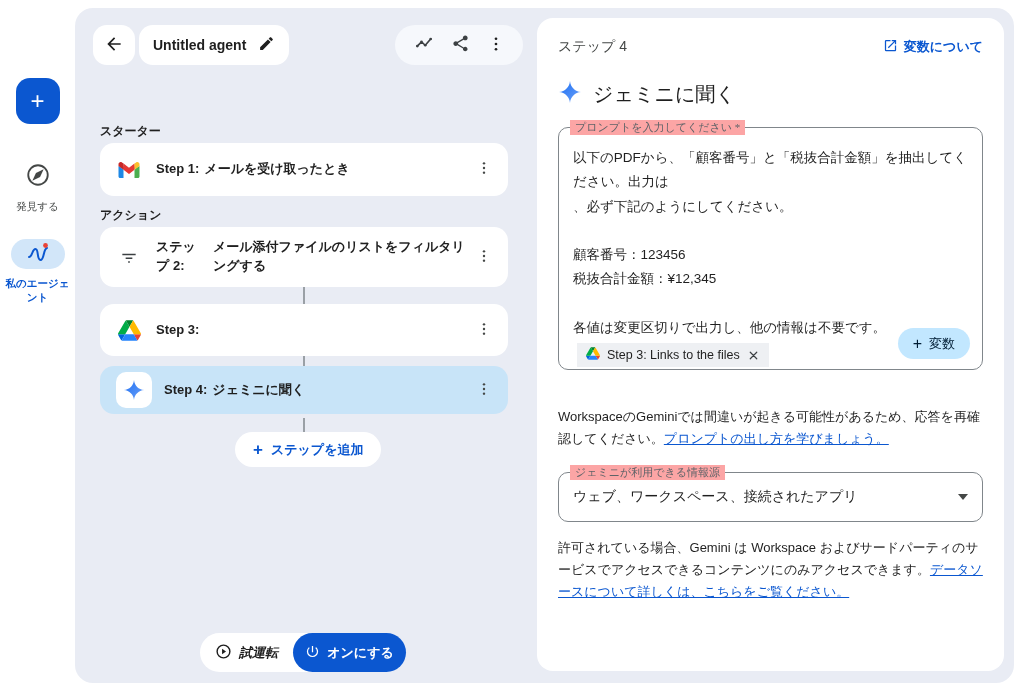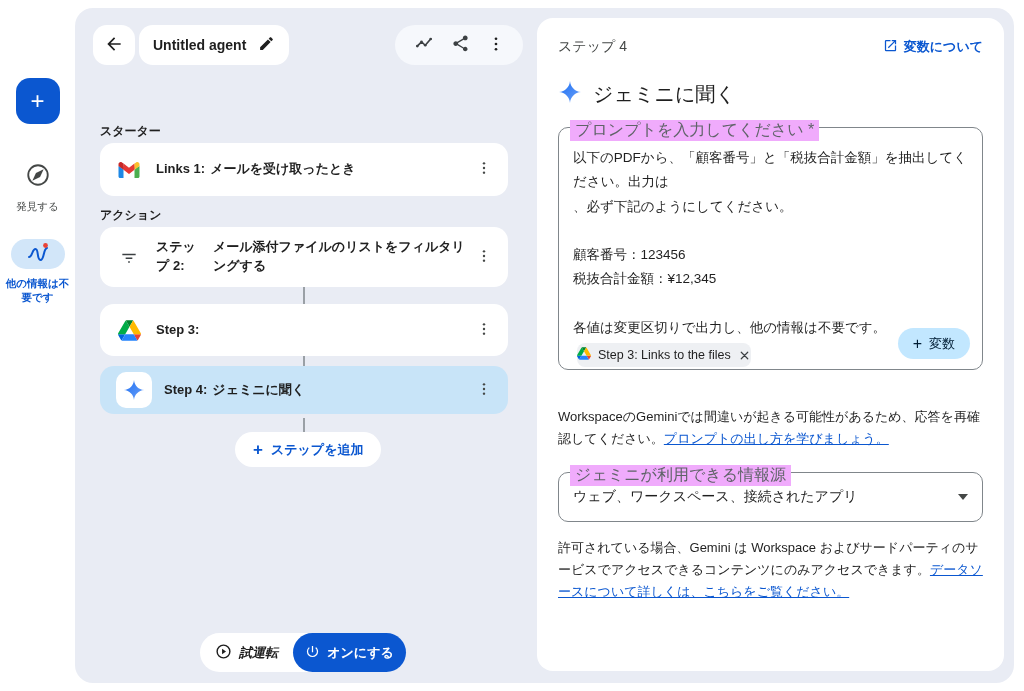--- a/index.html
+++ b/index.html
@@ -62,25 +62,25 @@
   .panel-head { display:flex; justify-content:space-between; align-items:center; }
   .step-label { font-size:14px; color:#444746;text-align:center; }
   .var-link { display:flex; align-items:center; gap:6px; background:none; border:none; cursor:pointer;
     color:#0b57d0; font-size:13px; font-weight:bold;text-align:right; }
   .h1row { display:flex; align-items:center; gap:11px; margin-top:24px; }
   .h1row h1 { font-size:20px; font-weight:500; color:#1f1f1f; }
   .desc { margin-top:16px; font-size:13px; line-height:1.68; color:#1f1f1f; }
 
   .prompt-box { position:relative; margin-top:19px; border:1px solid #80868b; border-radius:10px;
     height:243px; padding:18px 14px 12px; }
-  .float-label { position:absolute; top:-8px; left:11px; background:#f0abfc; padding:0 5px;
-    font-size:16px; color:#5f6368; }
+  .float-label { position:absolute; top:-8px; left:11px; background:#fca5a5; padding:0 5px;
+    font-size:11px; color:#5f6368;font-family:Liberation Serif, serif; }
   .prompt-text { font-size:13.5px; line-height:1.8; white-space:pre-wrap; color:#1f1f1f; outline:none; }
-  .chip { display:inline-flex; align-items:center; gap:7px; background:#eef0f3; border-radius:8px;
-    padding:4px 0; margin-top:3px; margin-left:4px; font-size:12.5px; color:#1f1f1f; cursor:pointer; }
+  .chip { display:inline-flex; align-items:center; gap:7px; background:#eef0f3; border-radius:0;
+    padding:4px 9px; margin-top:3px; margin-left:4px; font-size:12.5px; color:#1f1f1f; cursor:pointer; }
   .chip .x { background:none; border:none; cursor:pointer; display:flex; align-items:center; padding:0; }
   .var-btn { position:absolute; right:12px; bottom:10px; height:31px; background:#c2e7ff; border:none;
     border-radius:16px; padding:0 15px; display:flex; align-items:center; gap:7px; cursor:pointer;
     color:#001d35; font-size:13px; font-weight:500; }
   .var-btn .plus { font-size:16px; }
 
   .note { margin-top:36px; font-size:13px; line-height:1.7; color:#1f1f1f; }
   .link { color:#0b57d0; text-decoration:underline; cursor:pointer; }
 
   .select-box { position:relative; margin-top:22px; border:1px solid #80868b; border-radius:10px;
@@ -111,21 +111,21 @@
 
   <div class="rail-item active">
     <div class="ric">
       <span>
         <svg width="24" height="20" viewBox="0 0 24 20">
             <path d="M3 15c3.5 0 3-8 6.5-8s1 11 5 11 2.5-11 6.5-12" fill="none" stroke="#0b57d0" stroke-width="2" stroke-linecap="round"></path>
             <circle cx="19.5" cy="3.5" r="2.4" fill="#e94235"></circle>
           </svg>
       </span>
     </div>
-    <div class="rail-label">他の情報は不要です</div>
+    <div class="rail-label">私のエージェント</div>
   </div>
 </div>
 
 <div class="shell">
 
   <button class="back-pill">
     <span>
       <svg width="20" height="20" viewBox="0 0 24 24">
           <path fill="#1f1f1f" d="M20 11H7.8l5.6-5.6L12 4l-8 8 8 8 1.4-1.4L7.8 13H20v-2z"></path>
         </svg>
@@ -177,21 +177,21 @@
     <span class="cicon">
       <svg width="24" height="24" viewBox="0 0 48 48">
           <path fill="#4caf50" d="M45 16.2l-5 2.75-5 4.75V40h7c1.657 0 3-1.343 3-3V16.2z"></path>
           <path fill="#1e88e5" d="M3 16.2l3.614 1.71L13 23.7V40H6c-1.657 0-3-1.343-3-3V16.2z"></path>
           <path fill="#e53935" d="M35 11.2L24 19.45 13 11.2 12 21l1 2.7 11 8.25 11-8.25 1-2.7z"></path>
           <path fill="#c62828" d="M3 12.298V16.2l10 7.5V11.2L9.876 8.859C9.132 8.301 8.228 8 7.298 8 4.924 8 3 9.924 3 12.298z"></path>
           <path fill="#fbc02d" d="M45 12.298V16.2l-10 7.5V11.2l3.124-2.341C38.868 8.301 39.772 8 40.702 8 43.076 8 45 9.924 45 12.298z"></path>
         </svg>
     </span>
     <span class="ttl">
-      <span class="pref">Links 1:</span>
+      <span class="pref">Step 1:</span>
       <span class="name">メールを受け取ったとき</span>
     </span>
     <button class="kebab">
       <svg width="16" height="16" viewBox="0 0 24 24">
           <circle cx="12" cy="5" r="1.8" fill="#444746"></circle>
           <circle cx="12" cy="12" r="1.8" fill="#444746"></circle>
           <circle cx="12" cy="19" r="1.8" fill="#444746"></circle>
         </svg>
     </button>
   </div>

